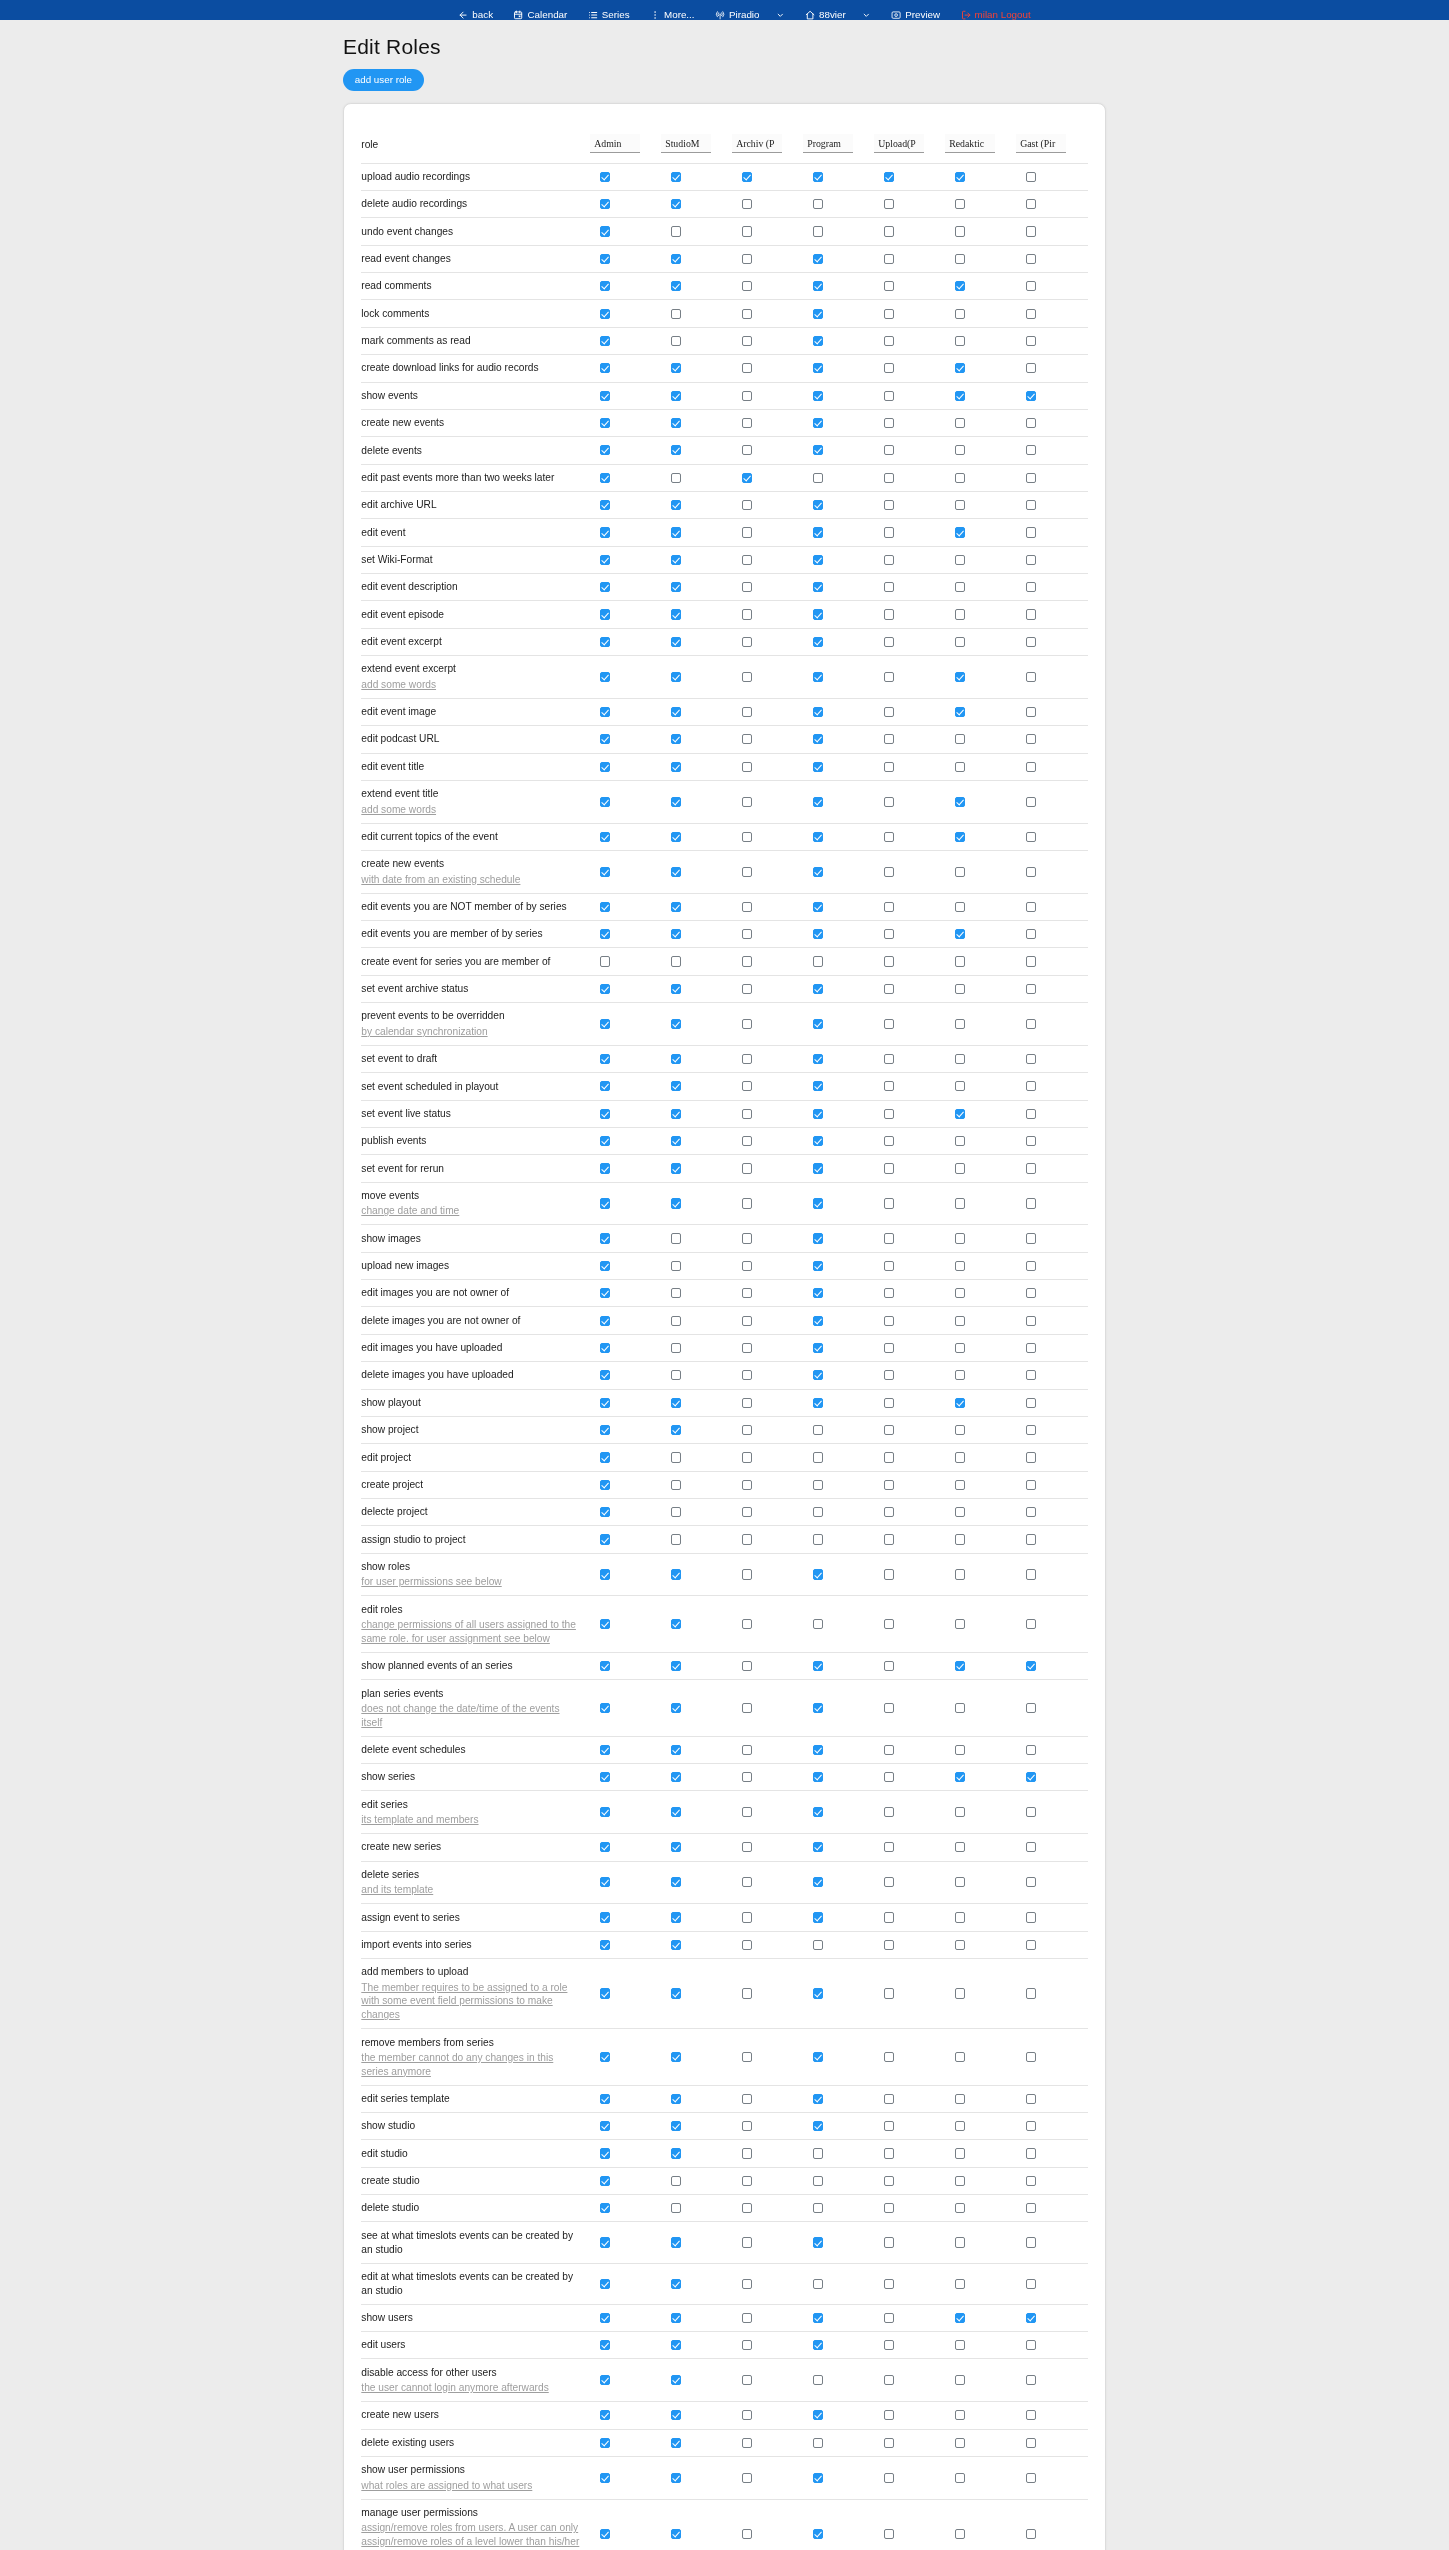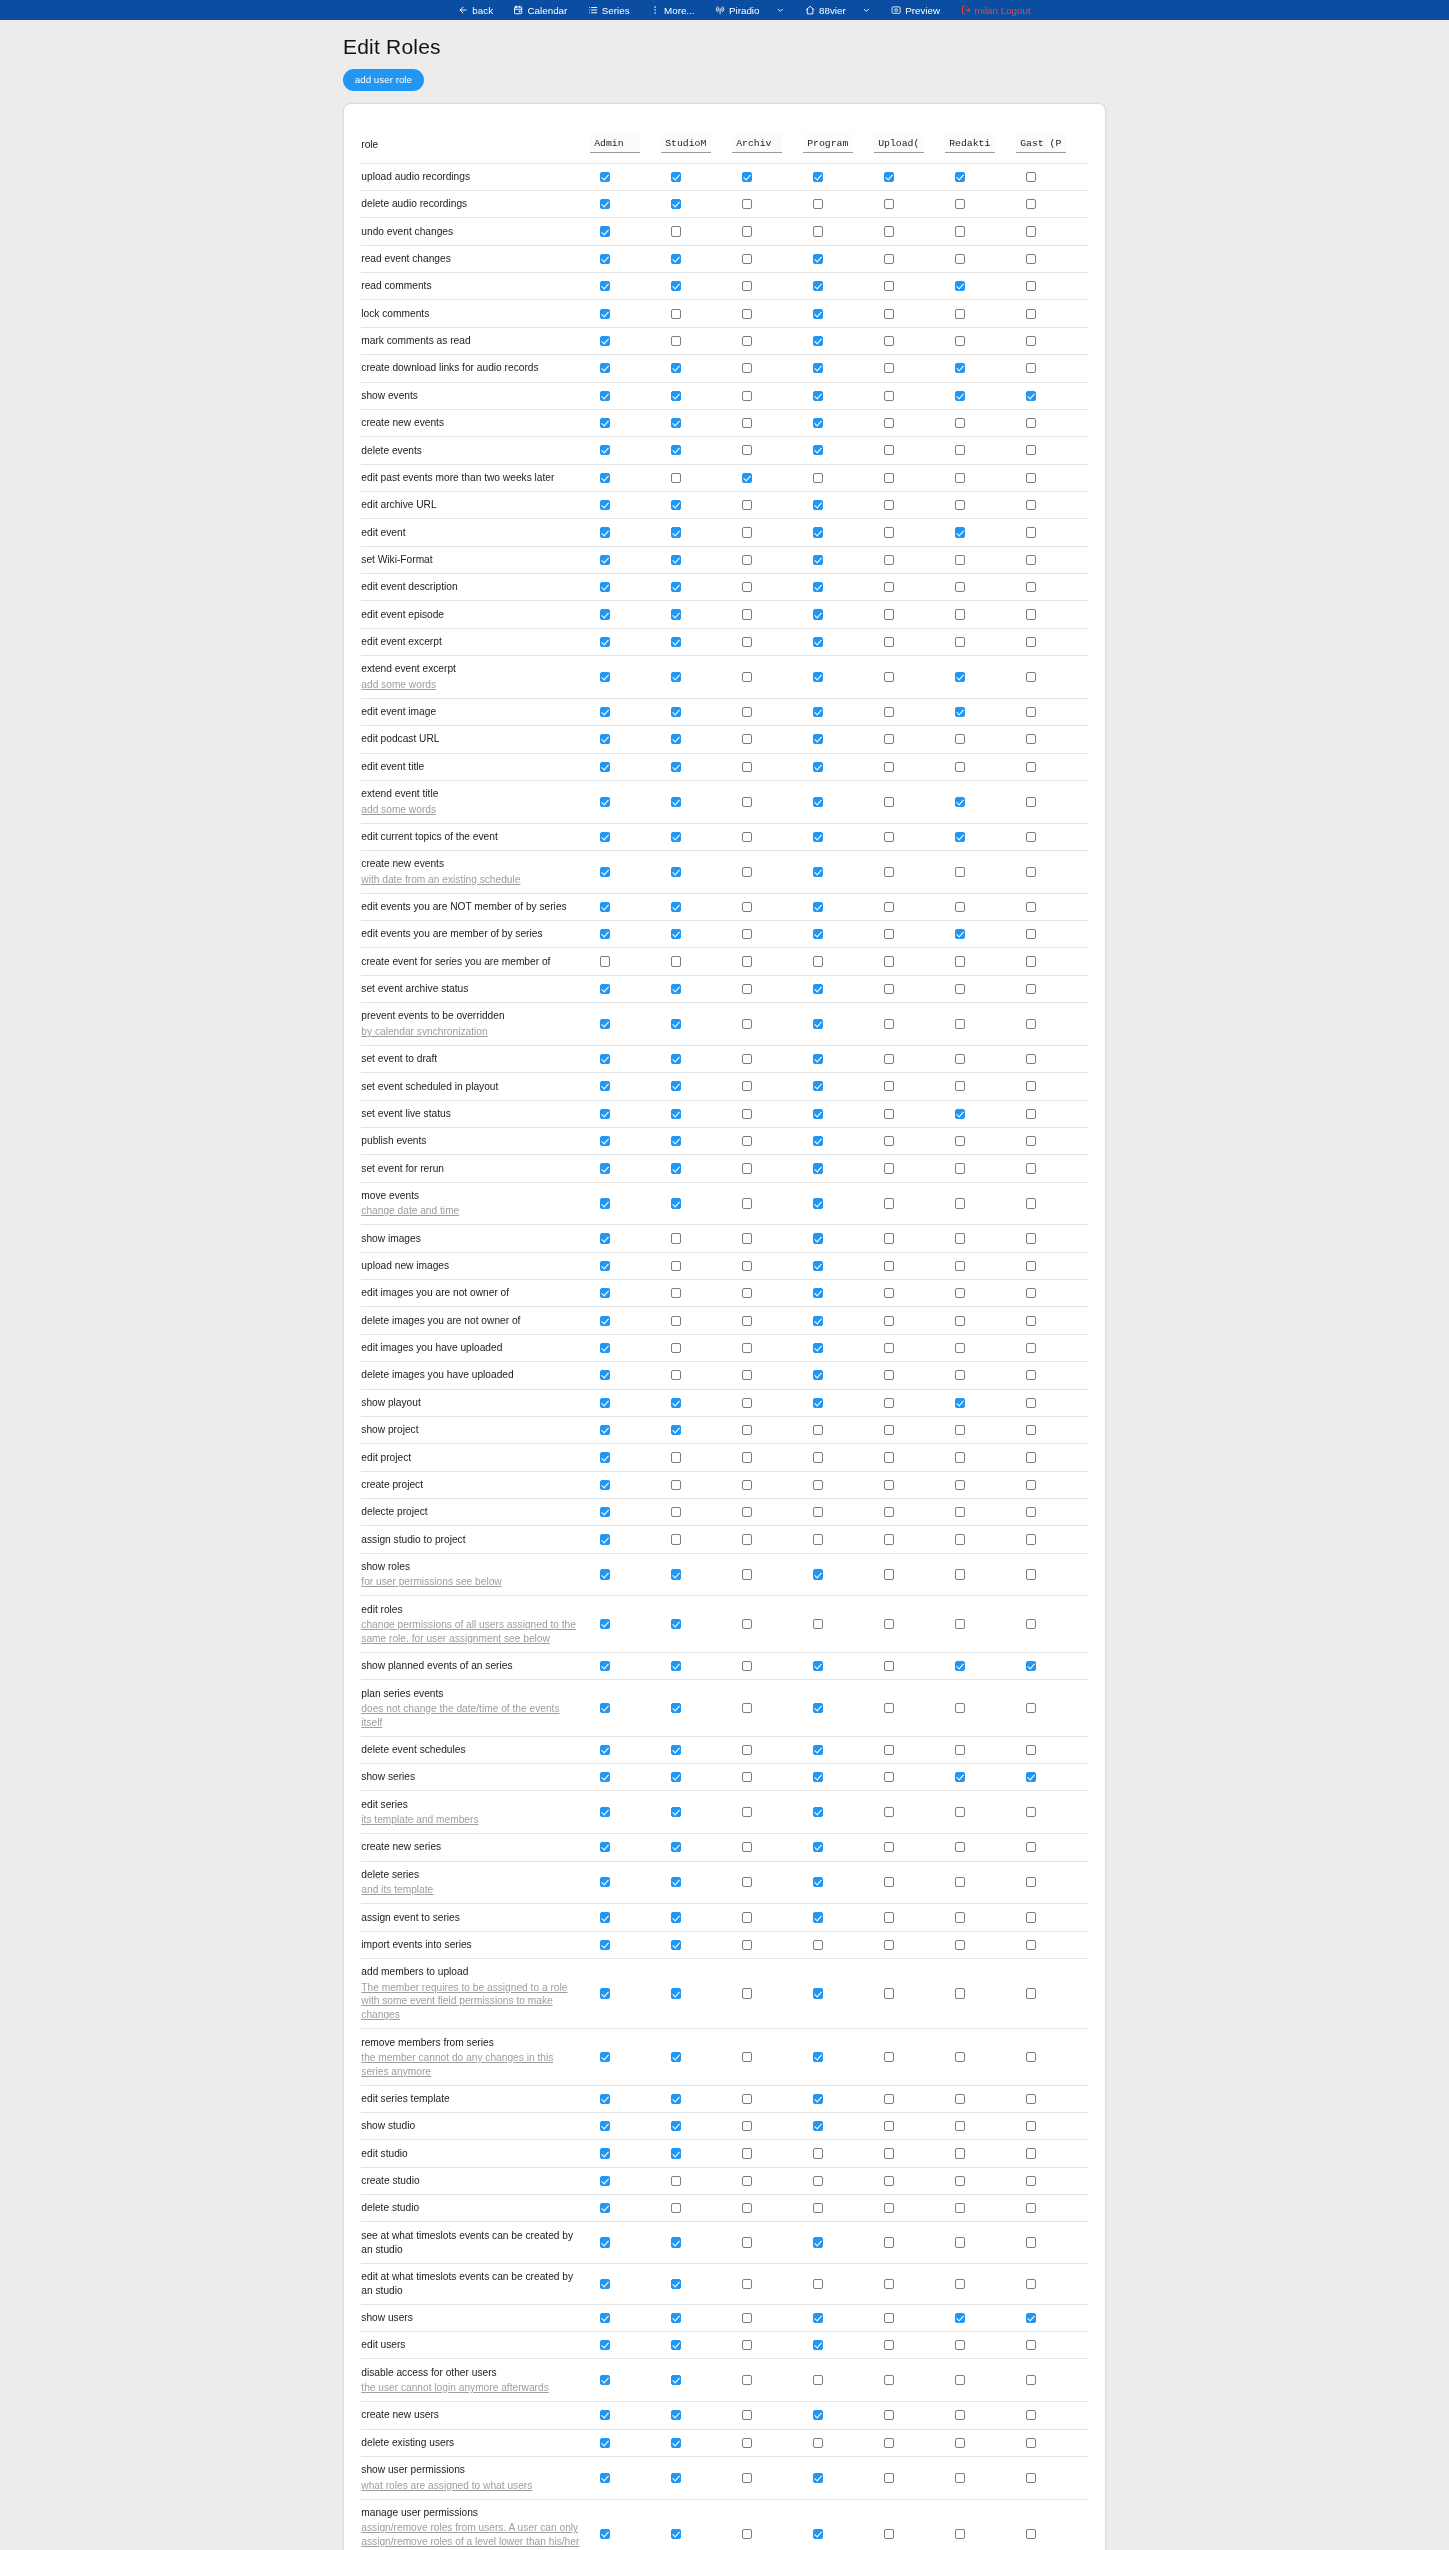--- a/index.html
+++ b/index.html
@@ -1,39 +1,39 @@
 <!DOCTYPE html>
 <html style="font-size:12.6px"><head>
 <meta charset="utf-8">
 <title>Edit Roles</title>
 <style>
   * { box-sizing: border-box; }
   html,body { margin:0; padding:0; background:#ececec; font-family:"Liberation Sans",sans-serif; }
 
   
-  .navbar { height:20.4px; background:#0b4da1; display:flex; align-items:center; justify-content:center; gap:20.4px; color:#fff; font-size:9.8px;padding-left:40px; }
+  .navbar { height:20.4px; background:#0b4da1; display:flex; align-items:flex-end; justify-content:center; gap:20.4px; color:#fff; font-size:9.8px;padding-left:40px; }
   .nav-item { display:flex; align-items:center; gap:3.9px; cursor:pointer; white-space:nowrap; }
   .nav-item svg { width:10.2px; height:10.2px; display:block; }
   .nav-chevron { margin-left:12.6px; display:flex; align-items:center; }
   .nav-chevron svg { width:8.6px; height:8.6px; }
   .nav-item.danger { color:#f44336; }
 
   
   .content { width:763px; margin:0 auto; padding-top:7.9px; }
   h1.page-title { font-size:21px; font-weight:500; color:#121212; margin:6.3px 0 10.2px; letter-spacing:0.2px; }
   .pill-btn { background:#2196f3; color:#fff; border:none; border-radius:11.8px; padding:5.5px 11.8px; font-size:9.8px; font-family:"Liberation Sans",sans-serif; cursor:pointer; }
   .card { background:#fff; border:0.8px solid #dcdcdc; border-radius:7.9px; padding:22px 17.3px 31px; margin:12.6px 0 31px; box-shadow:0 0.8px 2.4px rgba(0,0,0,.06); }
 
   
   .t-row { display:flex; align-items:center; border-bottom:0.8px solid #e4e4e4; padding:6.3px 0; }
   .t-row.head { padding:7.9px 0 9.4px; }
   .t-label-col { width:229px; flex:none; padding-right:7.9px; }
   .t-cell { width:71px; flex:none; }
   .role-col-label { font-size:10.2px; color:#1c1c1c; }
-  .role-input { width:50px; border:none; outline:none; border-bottom:0.8px solid #9b9b9b; background:#fbfbfb; font-family:Liberation Mono, monospace; font-size:9.8px; color:#1c1c1c; padding:3.9px 3.9px 3.1px; }
+  .role-input { width:50px; border:none; outline:none; border-bottom:0.8px solid #9b9b9b; background:#fbfbfb; font-family:Liberation Serif, serif; font-size:9.8px; color:#1c1c1c; padding:3.9px 3.9px 3.1px; }
   .perm-label { font-size:10.2px; color:#1c1c1c; line-height:1.35; }
   .perm-sub { font-size:10.2px; color:#9e9e9e; line-height:1.35; margin-top:1.6px;text-decoration:underline; }
 
   
   .checkbox { width:10.2px; height:10.2px; flex:none; border:1.3px solid #777f86; border-radius:2px; background:#fff; margin-left:9.4px; position:relative; cursor:pointer; }
   .checkbox.checked { background:#2196f3; border-color:#2196f3; }
   .checkbox.checked::after { content:""; position:absolute; left:2.5px; top:0.2px; width:3.1px; height:6.3px; border:solid #fff; border-width:0 1.4px 1.4px 0; transform:rotate(42deg); }
 </style>
 </head>
 <body>

